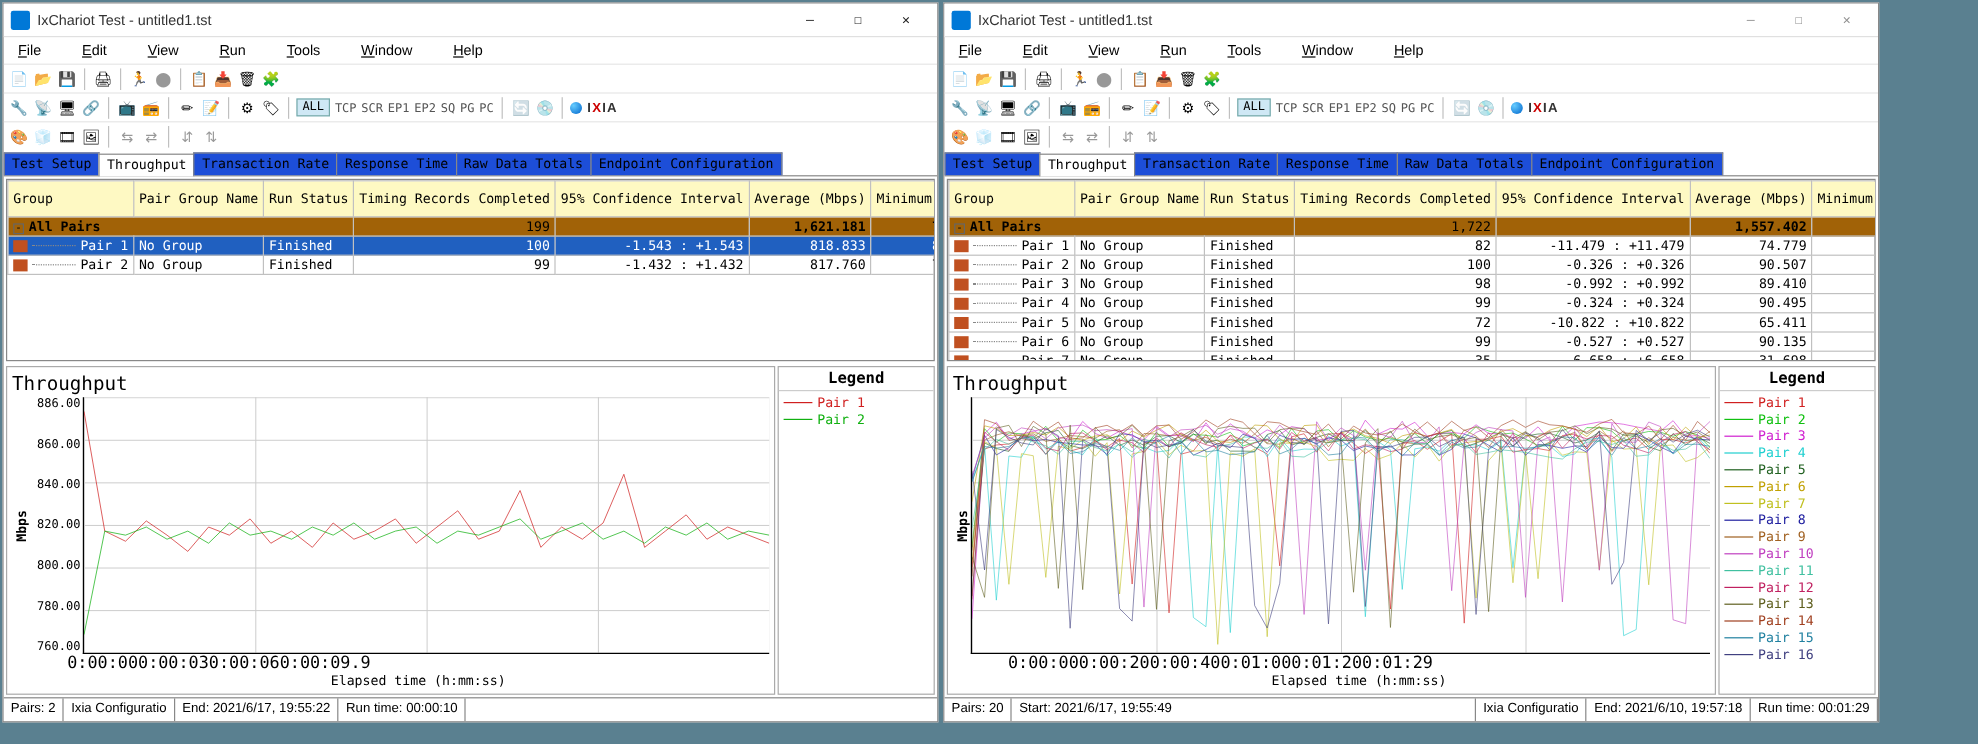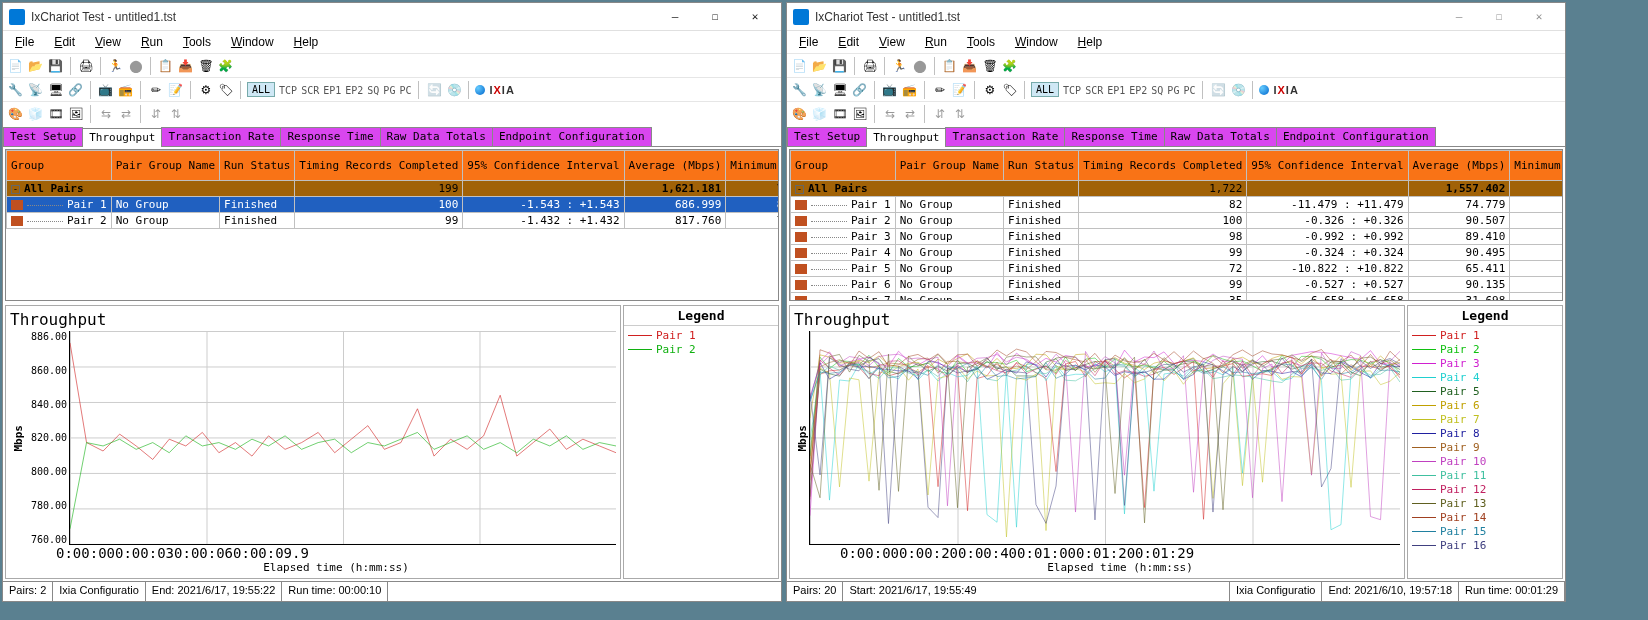--- a/index.html
+++ b/index.html
@@ -2,54 +2,54 @@
 <html><head>
 <meta charset="utf-8">
 <style>
   * { box-sizing: border-box; margin: 0; padding: 0; }
   body { font-family: "Segoe UI", Tahoma, sans-serif; font-size: 11px; background: #5a8090; display: flex; gap: 4px; padding: 2px; color: #000; }
   .app-window { background: #fff; border: 1px solid #888; width: 780px; height: 600px; display: flex; flex-direction: column; overflow: hidden; }
   .titlebar { display: flex; align-items: center; height: 28px; padding: 0 6px; background: #fff; border-bottom: 1px solid #e0e0e0; }
   .titlebar .app-icon { width: 16px; height: 16px; background: #0078d7; border-radius: 2px; margin-right: 6px; display:inline-block; }
   .titlebar .title { flex: 1; font-size: 12px; color: #333; }
   .titlebar .win-btn { width: 40px; height: 26px; display: flex; align-items: center; justify-content: center; font-family: monospace; font-size: 11px; color: #222; }
-  .menubar { display: flex; gap: 4px; height: 22px; align-items: center; padding: 0 4px; font-size: 12px; }
+  .menubar { display: flex; gap: 18px; height: 22px; align-items: center; padding: 0 4px; font-size: 12px; }
   .menubar span { padding: 2px 8px; }
   .menubar span u { text-decoration: underline; }
   .toolbar { display: flex; align-items: center; height: 24px; padding: 2px 4px; gap: 2px; border-top:1px solid #e6e6e6; }
   .tb-btn { width: 18px; height: 18px; border: 1px solid transparent; display:inline-flex; align-items:center; justify-content:center; font-size:12px; }
   .tb-sep { width: 2px; height: 18px; border-left: 1px solid #c0c0c0; margin: 0 3px; }
   .tb-all { border:1px solid #7aa; background:#cfe8f5; padding:1px 4px; font-family: monospace; font-size:10px; }
   .tb-txt { font-family: monospace; font-size: 10px; color: #555; padding:0 2px; }
   .ixia-logo { display:flex; align-items:center; gap:4px; font-weight:bold; color:#333; letter-spacing:1px; font-size:11px; }
   .ixia-logo .dot { width:10px;height:10px;border-radius:50%;background:radial-gradient(circle at 30% 30%,#6cf,#06c); }
   .ixia-logo .x { color:#c00; font-weight:bold; }
   .tabs { display: flex; height: 20px; border-bottom: 1px solid #888; margin-top:2px; font-family: monospace; font-size:11px; }
-  .tab { padding: 2px 6px; border: 1px solid #888; border-bottom: none; background: #d946ef; margin-right: -1px; position: relative; top: 0px; }
+  .tab { padding: 2px 6px; border: 1px solid #888; border-bottom: none; background: #1d4ed8; margin-right: -1px; position: relative; top: 0px; }
   .tab.active { background: #fff; top:1px; }
   .grid { border: 1px solid #888; margin: 2px; overflow: auto; flex: 0 0 auto; height: 152px; position: relative; font-family: monospace; font-size: 11px; }
   .grid table { border-collapse: collapse; width: 100%; }
   .grid th, .grid td { border: 1px solid #c0c0c0; padding: 1px 4px; white-space: nowrap; text-align: right; }
-  .grid th { background: #f97316; font-weight: normal; height: 30px; vertical-align: middle; }
+  .grid th { background: #fef9c3; font-weight: normal; height: 30px; vertical-align: middle; }
   .grid th.l, .grid td.l { text-align: left; }
   .grid tr.summary td { background: #a16207; font-weight: normal; }
   .grid tr.sel td { background: #2060c0; color: #fff; }
   .row-icon { display:inline-block; width:12px; height:10px; background:#c05020; margin-right:4px; vertical-align:middle; }
   .tree-ind { display:inline-block; width:36px; border-bottom:1px dotted #888; vertical-align:middle; margin-right:4px;}
   .plus-box { display:inline-block; width:9px;height:9px;border:1px solid #666;text-align:center;line-height:7px;font-size:9px;margin-right:4px;}
   .chart-area { display: flex; margin: 2px; flex: 1; min-height: 0; }
   .chart-left { flex: 1; border: 1px solid #aaa; padding: 4px; display: flex; flex-direction: column; }
   .chart-title { font-family: monospace; font-size: 16px; margin-bottom: 2px; }
   .chart-body { flex: 1; display: flex; justify-content: space-between; }
   .y-axis { display: flex; flex-direction: column; justify-content: space-between; font-family: monospace; font-size: 10px; text-align: right; padding-right: 2px; width: 44px; }
   .y-label { writing-mode: vertical-rl; transform: rotate(180deg); font-family: monospace; font-size: 11px; font-weight: bold; align-self: center; padding-right:2px;}
   .plot { flex: 1; border: 1px solid #000; border-right:none; border-top:none; position: relative; background-image: linear-gradient(to right, #ccc 1px, transparent 1px), linear-gradient(to bottom, #ccc 1px, transparent 1px); background-size: 25% 16.66%; }
   .x-axis { display: flex; justify-content: flex-start; font-family: monospace; font-size: 14px; padding-left: 46px; }
   .x-label { text-align: center; font-family: monospace; font-size: 11px; padding-left: 46px; }
-  .legend-box { width: 156px; border: 1px solid #aaa; margin-left: 2px; display:flex; flex-direction:column;}
+  .legend-box { width: 131px; border: 1px solid #aaa; margin-left: 2px; display:flex; flex-direction:column;}
   .legend-title { text-align: center; font-family: monospace; font-weight: bold; font-size: 13px; border-bottom: 1px solid #ccc; padding: 2px; }
   .legend-items { font-family: monospace; font-size: 11px; padding: 2px 4px; overflow:auto; flex:1;}
   .legend-item { display: flex; align-items: center; gap: 4px; height: 14px; }
   .legend-line { width: 24px; height: 0; border-top: 1px solid; }
   .statusbar { display: flex; border-top: 1px solid #888; height: 20px; font-size: 11px; }
   .status-cell { border-right: 1px solid #888; padding: 2px 6px; white-space:nowrap; }
   svg.plot-svg { position:absolute; inset:0; width:100%; height:100%; }
 </style>
 </head>
 <body>
@@ -152,21 +152,21 @@
             <td></td>
             <td><b>1,621.181</b></td>
             <td><b>769.231</b></td>
           </tr>
           <tr class="sel">
             <td class="l"><span class="row-icon"></span><span class="tree-ind"></span>Pair 1</td>
             <td class="l">No Group</td>
             <td class="l">Finished</td>
             <td>100</td>
             <td>-1.543 : +1.543</td>
-            <td>686.999</td>
+            <td>818.833</td>
             <td>808.081</td>
           </tr>
           <tr>
             <td class="l"><span class="row-icon"></span><span class="tree-ind"></span>Pair 2</td>
             <td class="l">No Group</td>
             <td class="l">Finished</td>
             <td>99</td>
             <td>-1.432 : +1.432</td>
             <td>817.760</td>
             <td>769.231</td>

